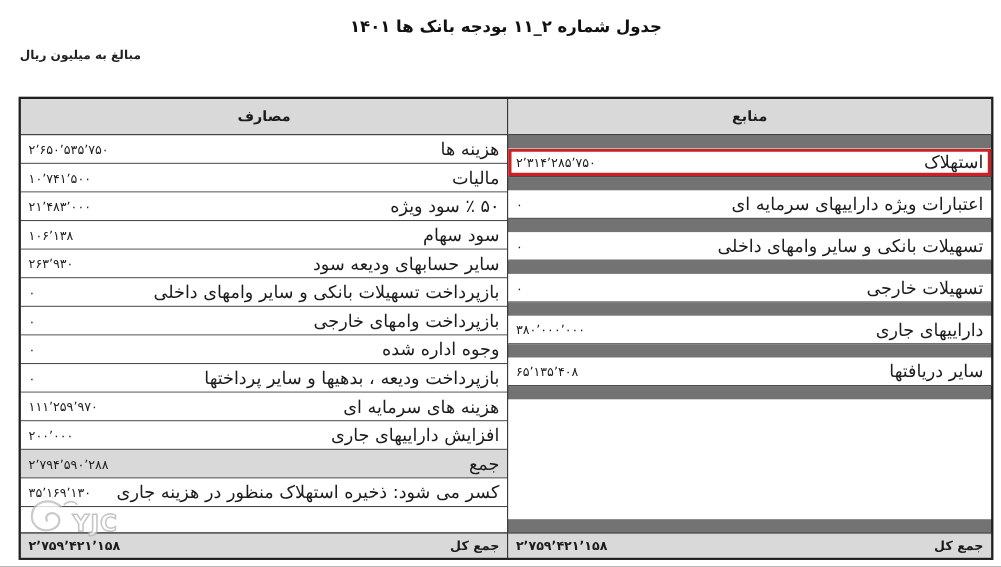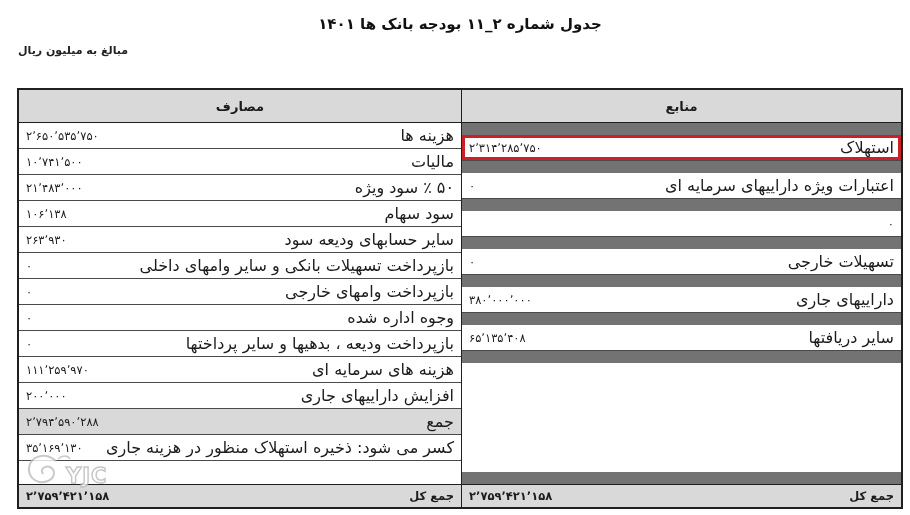--- a/index.html
+++ b/index.html
@@ -132,20 +132,21 @@
 
     <div class="row hl">
       <span class="lbl">استهلاک</span>
       <span class="val">۲٬۳۱۴٬۲۸۵٬۷۵۰</span>
     </div>
     <div class="row">
       <span class="lbl">اعتبارات ویژه داراییهای سرمایه ای</span>
       <span class="val">۰</span>
     </div>
     <div class="row">
+      <span class="lbl">تسهیلات بانکی و سایر وامهای داخلی</span>
       <span class="val">۰</span>
     </div>
     <div class="row">
       <span class="lbl">تسهیلات خارجی</span>
       <span class="val">۰</span>
     </div>
     <div class="row">
       <span class="lbl">داراییهای جاری</span>
       <span class="val">۳۸۰٬۰۰۰٬۰۰۰</span>
     </div>

